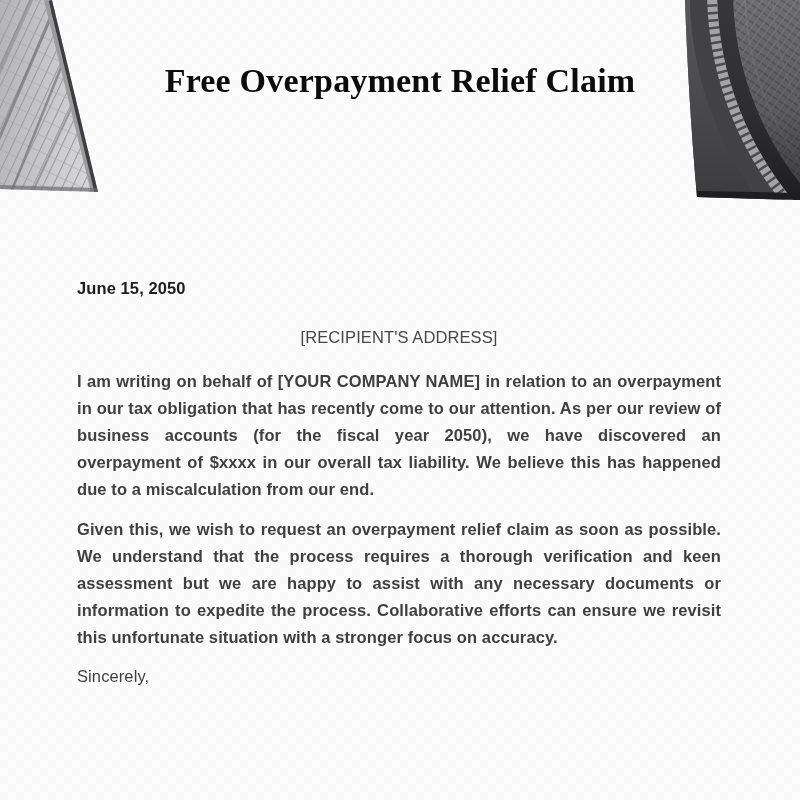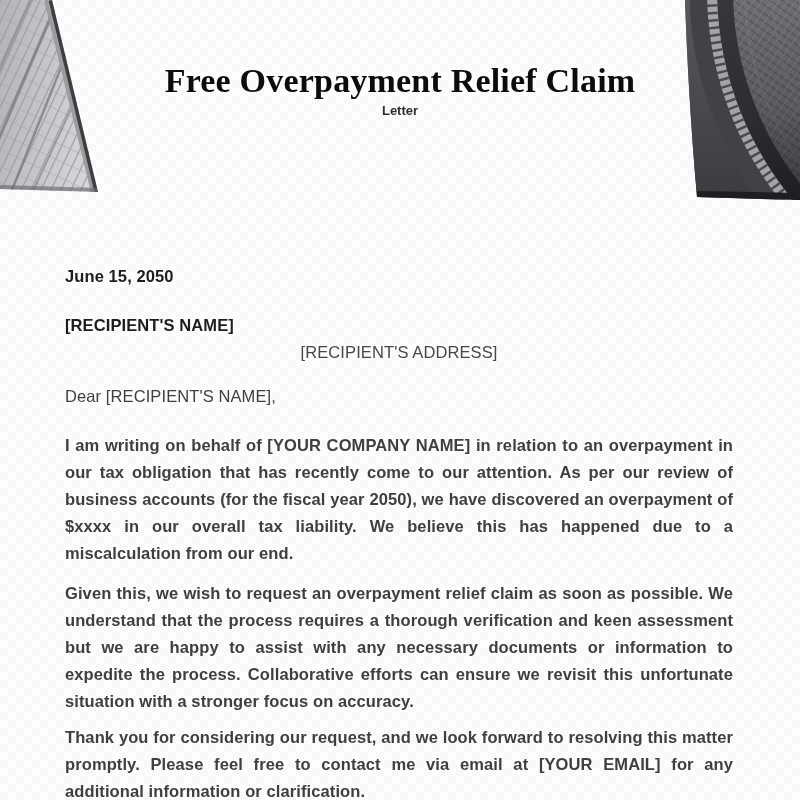--- a/index.html
+++ b/index.html
@@ -45,21 +45,21 @@
   main.letter {
     position: absolute;
     left: 65px;
     top: 263px;
     width: 668px;
     font-size: 16.5px;
     line-height: 27px;
     color: #3f3f3f;
     letter-spacing: 0.1px;
   }
-  main.letter p { margin: 0; }
+  main.letter p { margin: 12px; }
   .b-date   { font-weight: bold; color: #1d1d1d; margin-bottom: 22px !important; }
   .b-name   { font-weight: bold; color: #1d1d1d; }
   .b-addr   { color: #474747; margin-bottom: 17px !important; text-align: center; }
   .b-salute { margin-bottom: 22px !important; }
   .b-para   { text-align: justify; font-weight: bold; }
   .b-p1     { margin-bottom: 13px !important; }
   .b-p2     { margin-bottom: 9px !important; }
   .b-p3     { margin-bottom: 12px !important; }
   .b-close  { color: #3f3f3f; }
 </style>
@@ -134,27 +134,23 @@
         <circle cx="360" cy="-10" r="335" fill="none" stroke="#4c4c50" stroke-width="14" stroke-dasharray="2.5,5"></circle>
         <circle cx="360" cy="-10" r="348" fill="none" stroke="#424246" stroke-width="20"></circle>
         <circle cx="360" cy="-10" r="398" fill="none" stroke="url(#lgFace)" stroke-width="85"></circle>
         <path d="M12,191 L115,193 L115,200 L12,197 Z" fill="#1e1e22"></path>
       </g>
     </svg>
   </div>
 
   <header>
     <h1 class="title">Free Overpayment Relief Claim</h1>
-    <div class="subtitle">Letter</div>
   </header>
 
   <main class="letter">
     <p class="b-date">June 15, 2050</p>
-    <p class="b-name">[RECIPIENT'S NAME]</p>
     <p class="b-addr">[RECIPIENT'S ADDRESS]</p>
-    <p class="b-salute">Dear [RECIPIENT'S NAME],</p>
     <p class="b-para b-p1">I am writing on behalf of [YOUR COMPANY NAME] in relation to an overpayment in our tax obligation that has recently come to our attention. As per our review of business accounts (for the fiscal year 2050), we have discovered an overpayment of $xxxx in our overall tax liability. We believe this has happened due to a miscalculation from our end.</p>
     <p class="b-para b-p2">Given this, we wish to request an overpayment relief claim as soon as possible. We understand that the process requires a thorough verification and keen assessment but we are happy to assist with any necessary documents or information to expedite the process. Collaborative efforts can ensure we revisit this unfortunate situation with a stronger focus on accuracy.</p>
-    <p class="b-para b-p3">Thank you for considering our request, and we look forward to resolving this matter promptly. Please feel free to contact me via email at [YOUR EMAIL] for any additional information or clarification.</p>
     <p class="b-close">Sincerely,</p>
   </main>
 
 </div>
 
 </body></html>

